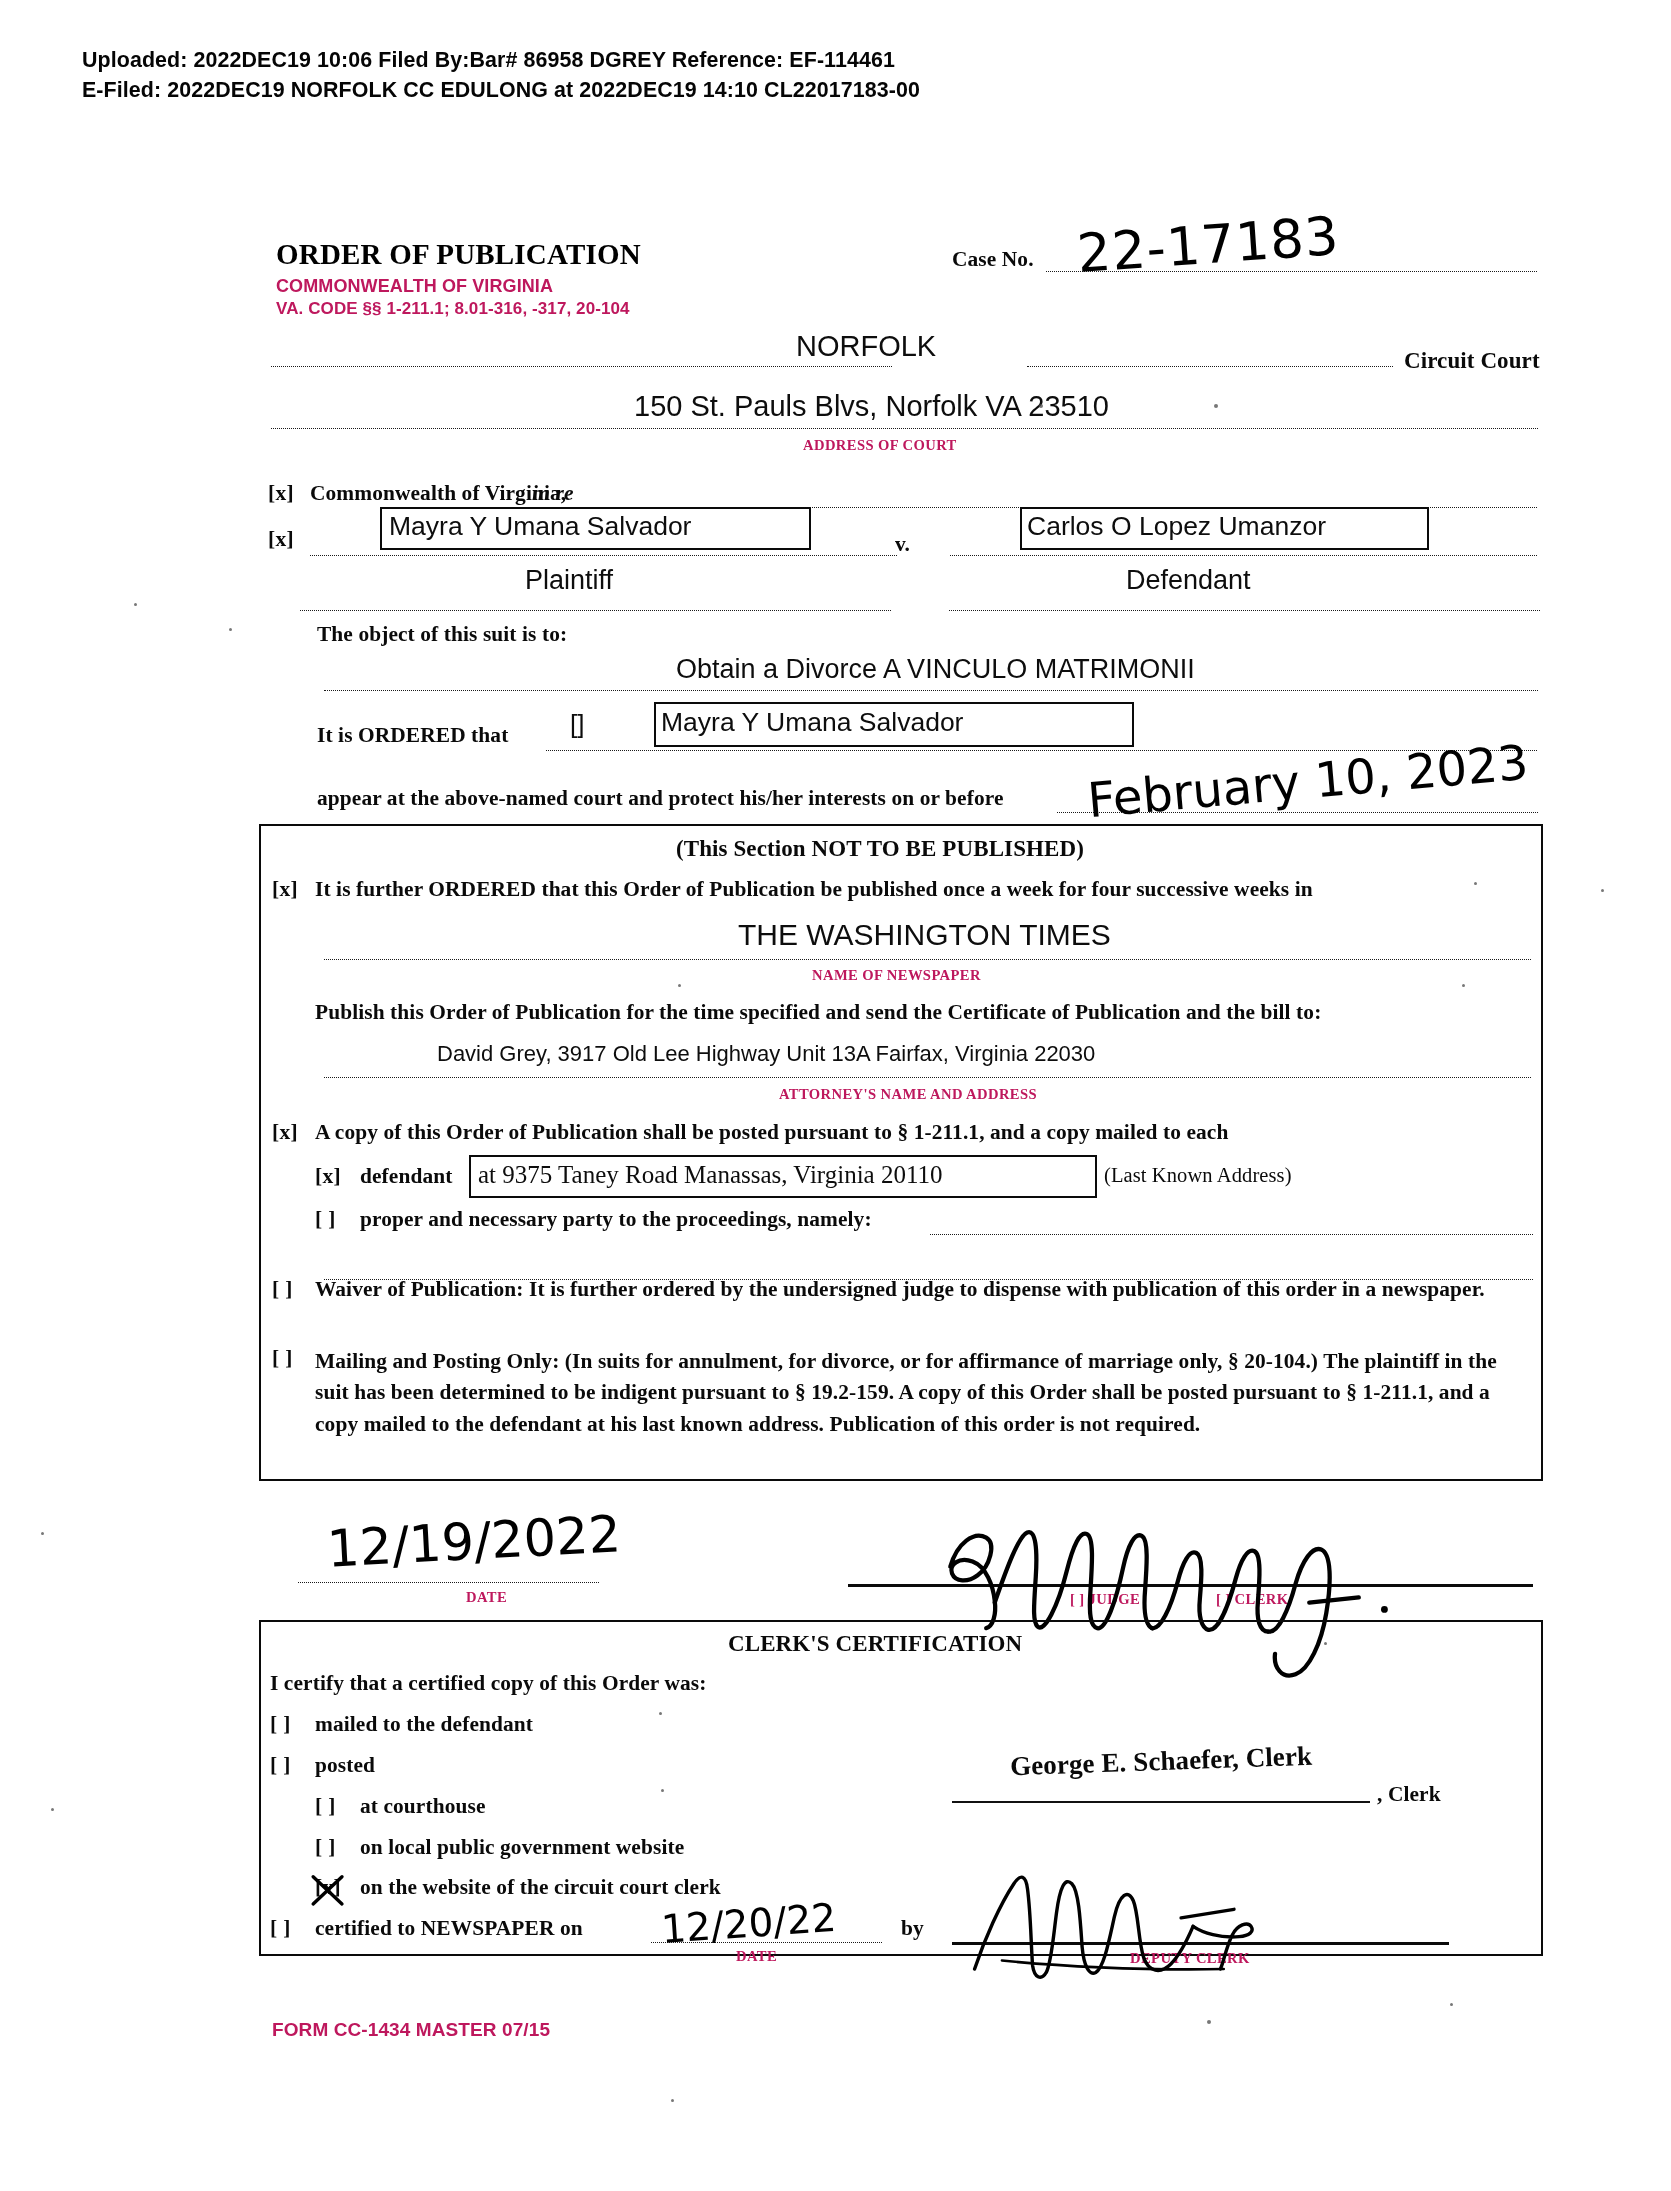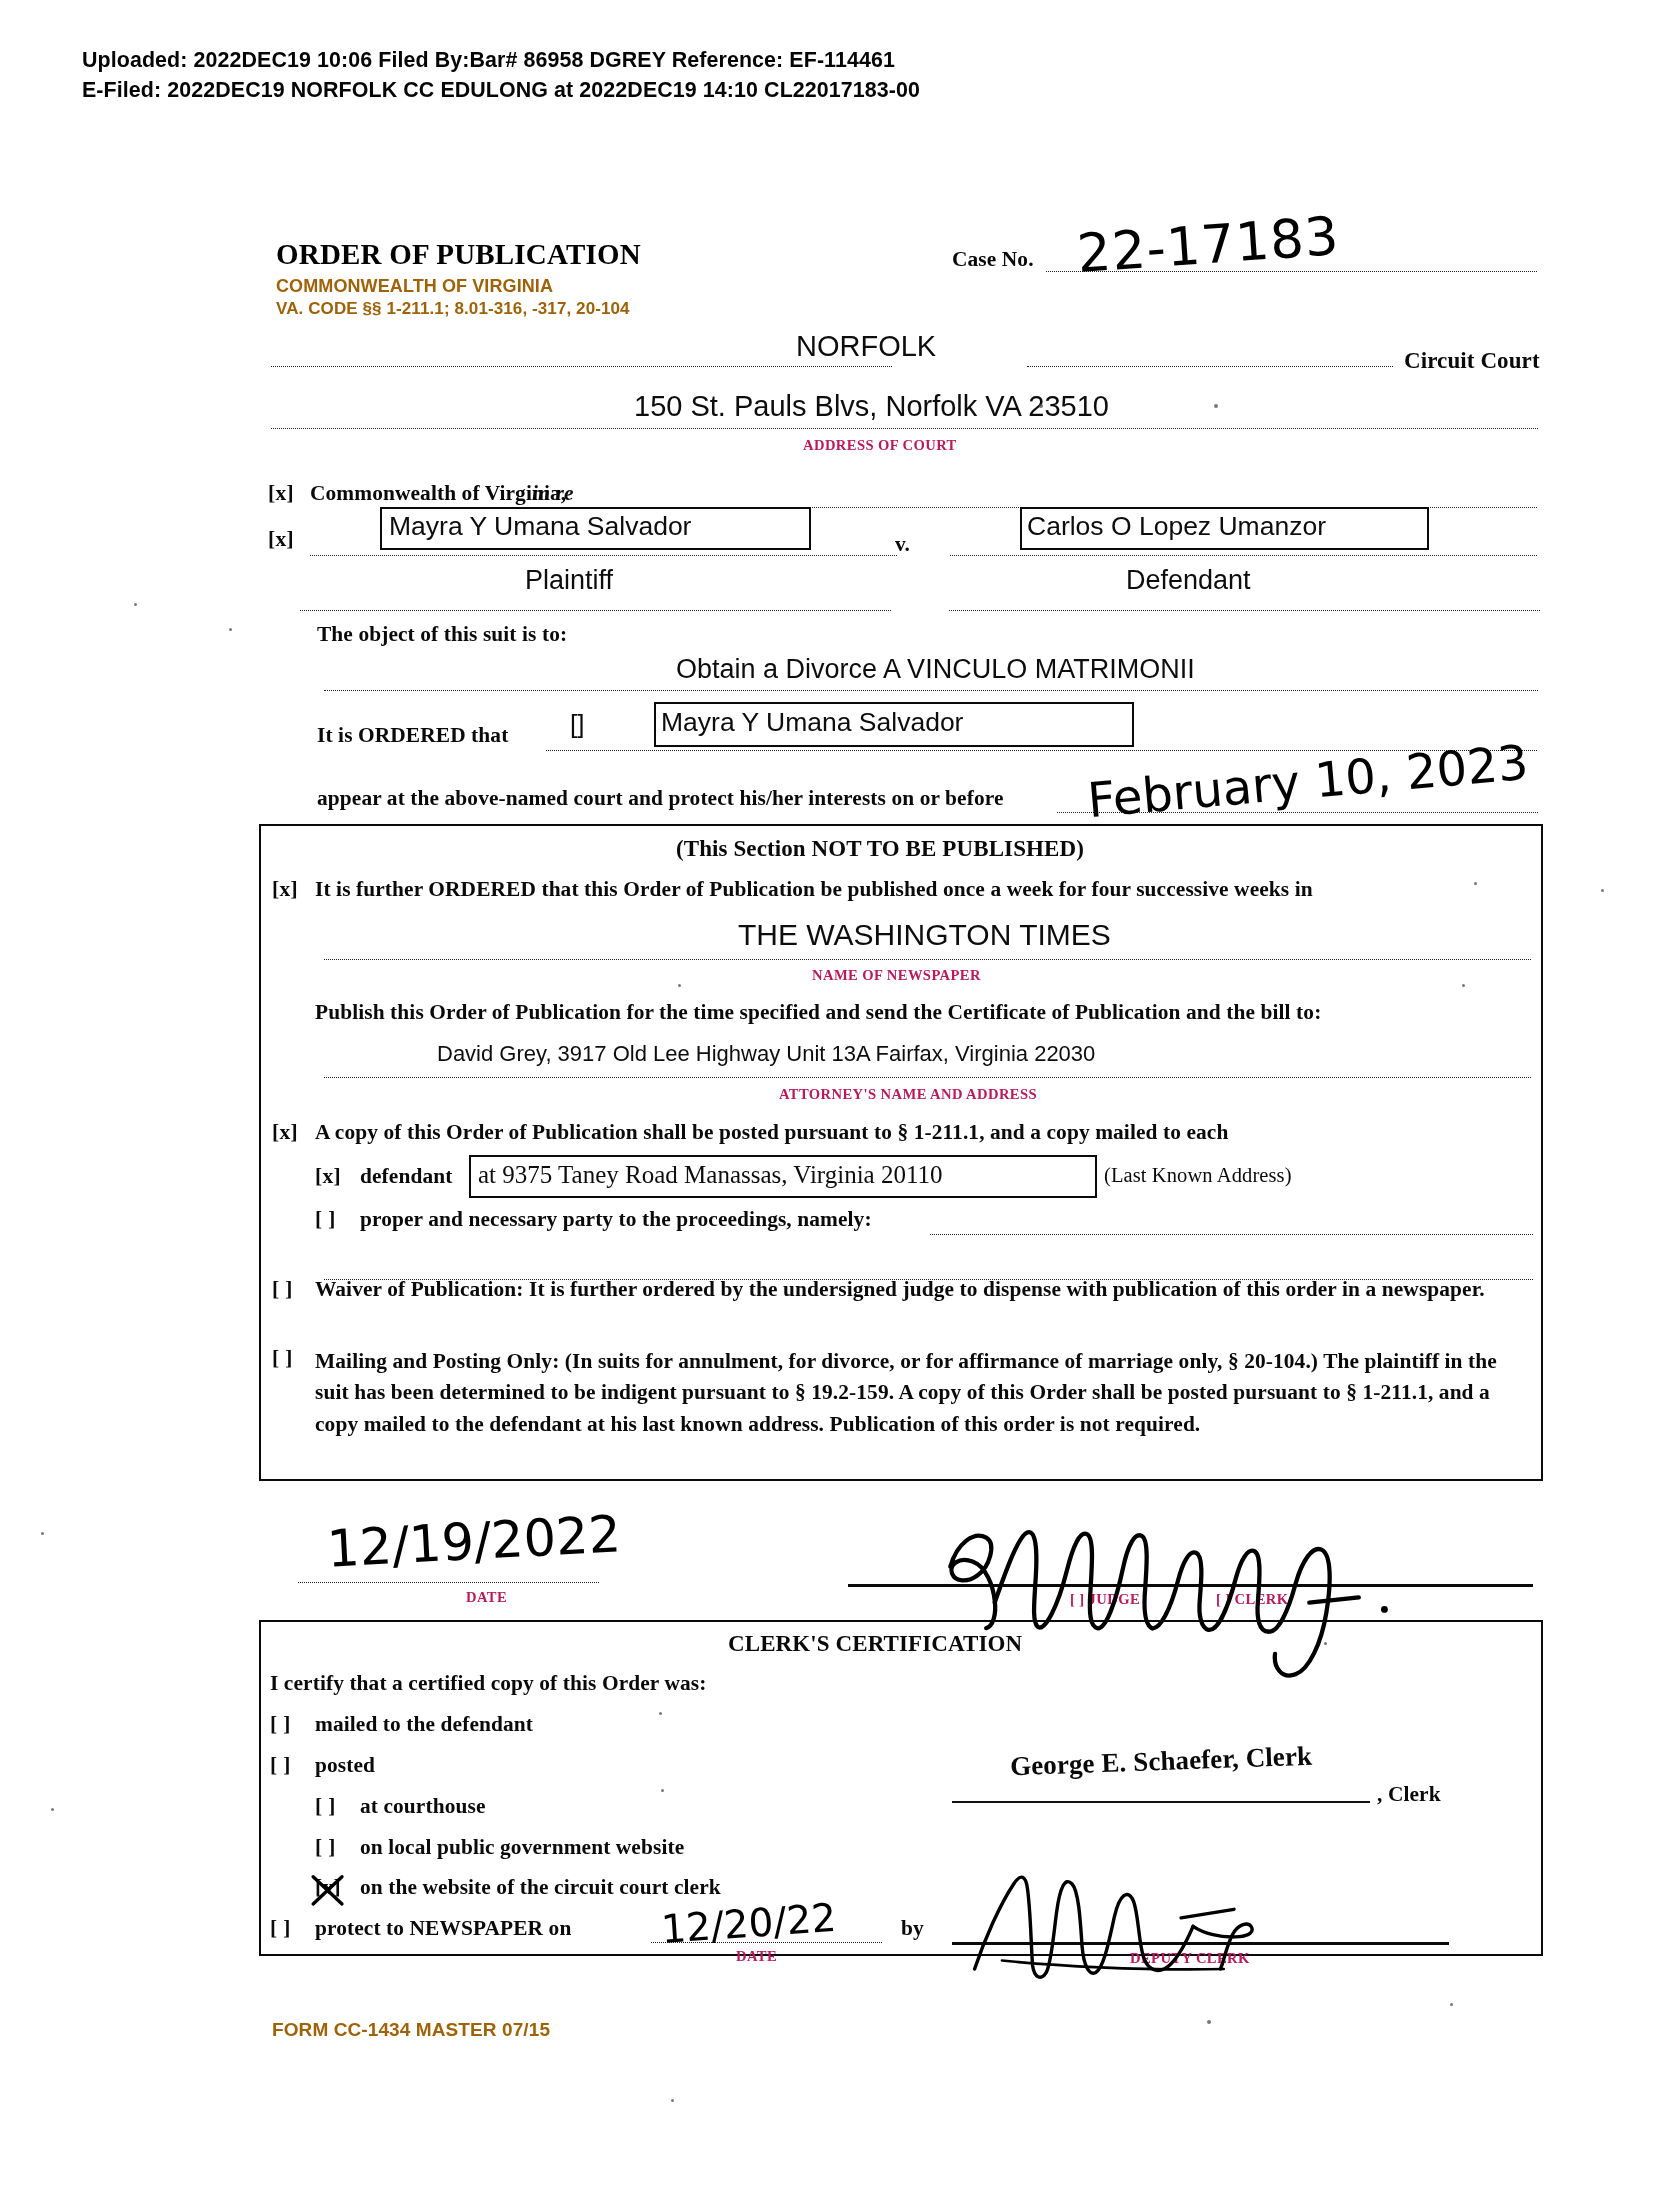--- a/index.html
+++ b/index.html
@@ -79,21 +79,21 @@
     font-size: 29px;
     letter-spacing: 0.2px;
     color: #000;
   }
   .title-sub {
     position: absolute;
     font-family: "Liberation Sans", sans-serif;
     font-weight: bold;
     font-size: 18px;
     letter-spacing: 0.1px;
-    color: #a16207;
+    color: #be185d;
   }
 
   
   .typed {
     position: absolute;
     font-family: "Liberation Sans", sans-serif;
     font-size: 26.5px;
     color: #0d0d0d;
     white-space: nowrap;
   }
@@ -291,21 +291,21 @@
 
   <div class="cbox" style="left:315px; top:1875px;">[x]</div>
   <div class="ft" style="left:360px; top:1875px;">on the website of the circuit court clerk</div>
 
   <svg class="sig" style="left:308px; top:1870px; width:51px; height:39px;" viewBox="0 0 60 46">
     <path d="M6 8 L40 40" stroke-width="4"></path>
     <path d="M40 8 L6 40" stroke-width="4"></path>
   </svg>
 
   <div class="cbox" style="left:270px; top:1916px;">[ ]</div>
-  <div class="ft" style="left:315px; top:1916px;">protect to NEWSPAPER on</div>
+  <div class="ft" style="left:315px; top:1916px;">certified to NEWSPAPER on</div>
   <div class="dotline" style="left:651px; top:1942px; width:231px;"></div>
   <div class="hand" style="left:661px; top:1901px; font-size:39px; transform:rotate(-4deg);">12/20/22</div>
   <div class="ft-xs" style="left:736px; top:1948px;">DATE</div>
   <div class="ft" style="left:901px; top:1916px;">by</div>
 
   <div class="ft" style="left:1010px; top:1746px; font-size:27px; transform:rotate(-2deg);">George E. Schaefer, Clerk</div>
   <div class="solidline" style="left:952px; top:1801px; width:418px; border-bottom-width:2.6px;"></div>
   <div class="ft" style="left:1377px; top:1782px;">, Clerk</div>
 
   <div class="thickline" style="left:952px; top:1942px; width:497px;"></div>

